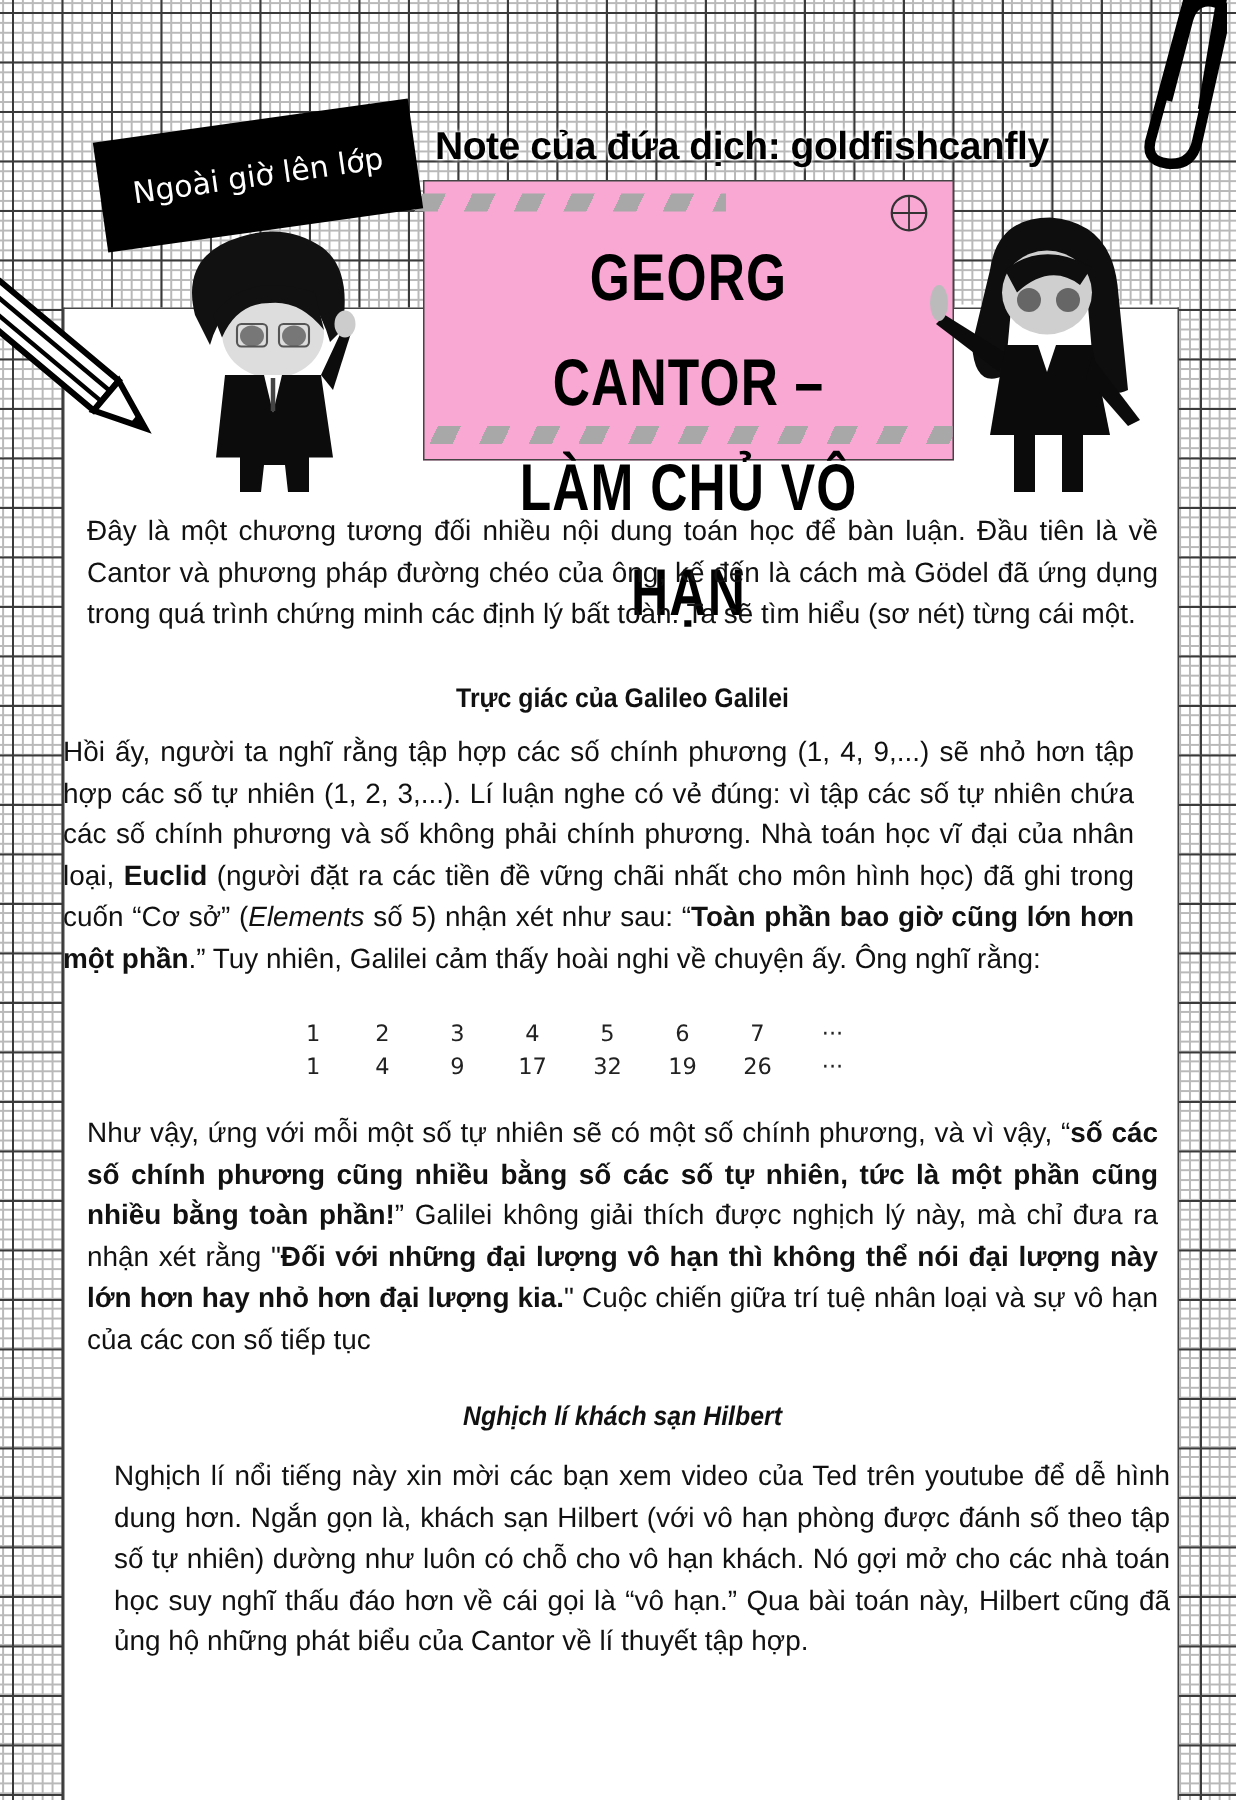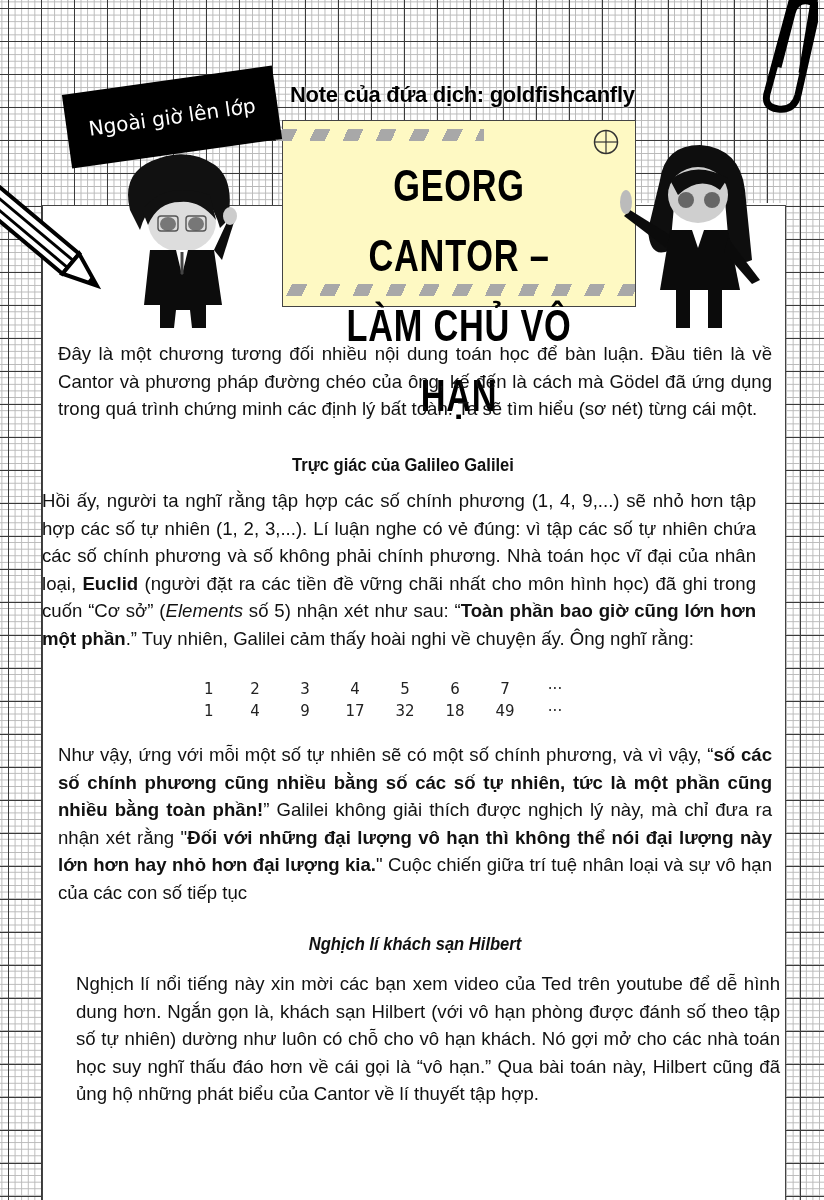--- a/index.html
+++ b/index.html
@@ -27,27 +27,27 @@
   .tag-label {
     position:absolute; left:66px; top:80px; width:212px; height:74px;
     background:#000; transform:rotate(-8deg);
     color:#fff; display:flex; align-items:center; justify-content:center;
     font-size:20px;
   }
   .tag-label span { transform: rotate(0deg); }
   .translator-note {
     position:absolute; left:290px; top:82px;
     font-family:"Liberation Sans", sans-serif; font-weight:bold;
-    font-size:22px; color:#000; letter-spacing:-0.3px;
+    font-size:26px; color:#000; letter-spacing:-0.3px;
     background:rgba(255,255,255,0.0);
     text-shadow: 0 0 3px #fff, 0 0 3px #fff;
   }
   .title-card {
     position:absolute; left:282px; top:120px; width:352px; height:185px;
-    background:#fef9c3; border:1.5px solid #444;
+    background:#f9a8d4; border:1.5px solid #444;
   }
   .stripes {
     position:absolute; left:0; height:12px; width:100%;
     background-image: repeating-linear-gradient(115deg, transparent 0 8px, #a8a8a8 8px 22px, transparent 22px 30px);
   }
   .stripes.top { top:8px; width:60%; left:-10px; }
   .stripes.bottom { bottom:10px; left:0; width:100%; }
   .crosshair {
     position:absolute; right:16px; top:8px; width:26px; height:26px;
   }
@@ -67,21 +67,21 @@
     position:absolute; left:58px; top:340px; width:714px;
     font-family:"Liberation Sans", sans-serif;
     font-size:18.6px; line-height:27.5px; color:#111;
     text-align:justify;
   }
   .content p { margin:0; }
   .heading {
     text-align:center; font-weight:bold; font-size:18px;
     margin:0; line-height:26px; transform:scaleX(0.92);
   }
-  .h1 { position:absolute; left:46px; width:714px; top:452px; }
+  .h1 { position:absolute; left:58px; width:714px; top:452px; }
   .p2 { position:absolute; left:42px; width:714px; top:487px; }
   .seq { position:absolute; left:200px; top:678px; width:420px; font-family:"DejaVu Sans", sans-serif; font-size:15px; line-height:22px; color:#222; }
   .seq-row { display:flex; }
   .seq-row span { width:50px; text-align:center; }
   .seq-row span:nth-child(1) { width:26px; text-align:left; padding-left:4px; }
   .p3 { position:absolute; left:58px; width:714px; top:741px; }
   .h2 { position:absolute; left:58px; width:714px; top:931px;font-style:italic; }
   .p4 { position:absolute; left:76px; width:704px; top:970px; }
   .bold { font-weight:bold; }
   .it { font-style:italic; }
@@ -181,22 +181,22 @@
     <span>6</span>
     <span>7</span>
     <span>···</span>
   </div>
   <div class="seq-row">
     <span>1</span>
     <span>4</span>
     <span>9</span>
     <span>17</span>
     <span>32</span>
-    <span>18</span>
-    <span>49</span>
+    <span>19</span>
+    <span>26</span>
     <span>···</span>
   </div>
 </div>
 
 <div class="content p3">
   <p>
     <span>Như vậy, ứng với mỗi một số tự nhiên sẽ có một số chính phương, và vì vậy, “</span><span class="bold">số các số chính phương cũng nhiều bằng số các số tự nhiên, tức là một phần cũng nhiều bằng toàn phần!</span><span>” Galilei không giải thích được nghịch lý này, mà chỉ đưa ra nhận xét rằng "</span><span class="bold">Đối với những đại lượng vô hạn thì không thể nói đại lượng này lớn hơn hay nhỏ hơn đại lượng kia.</span><span>" Cuộc chiến giữa trí tuệ nhân loại và sự vô hạn của các con số tiếp tục</span>
   </p>
 </div>
 

